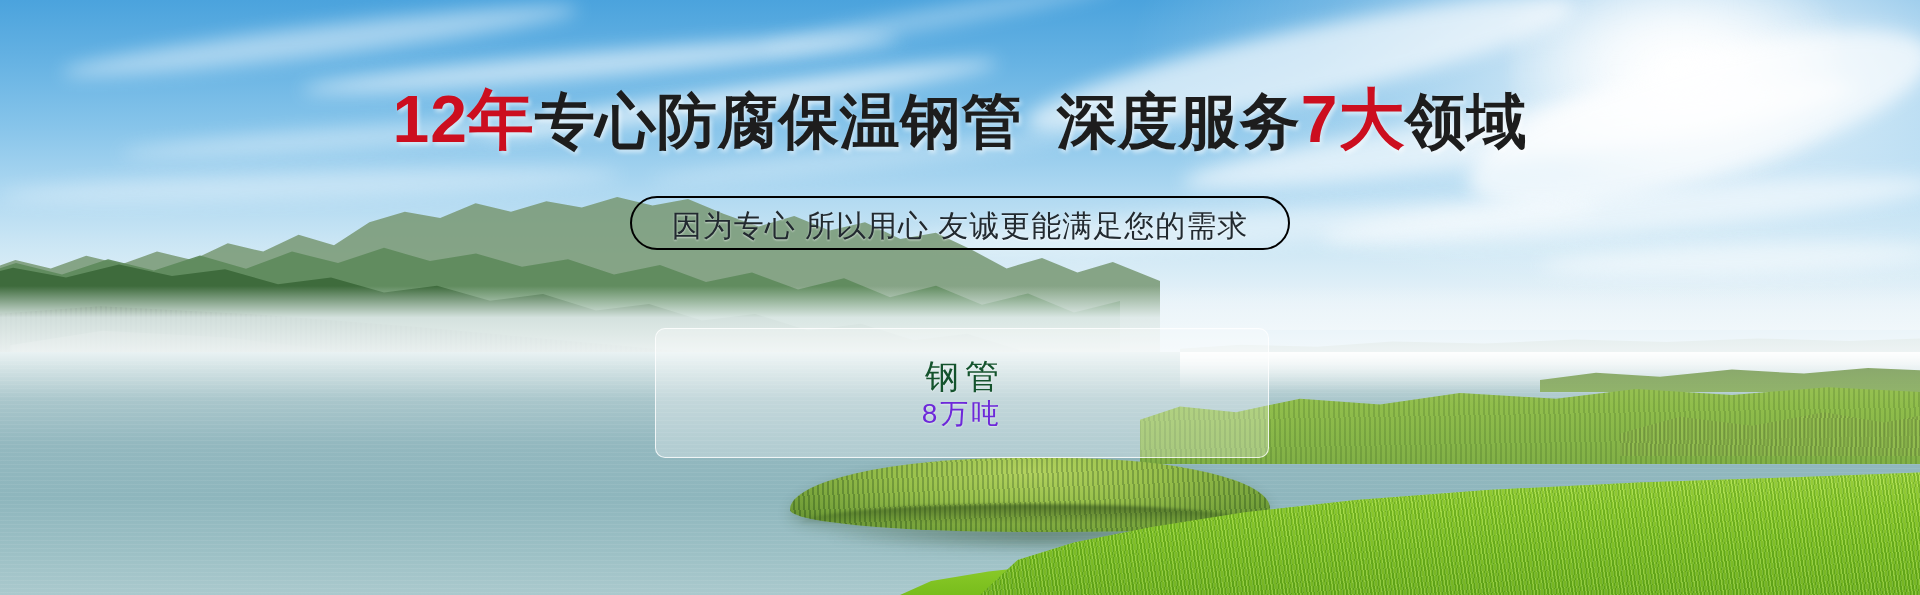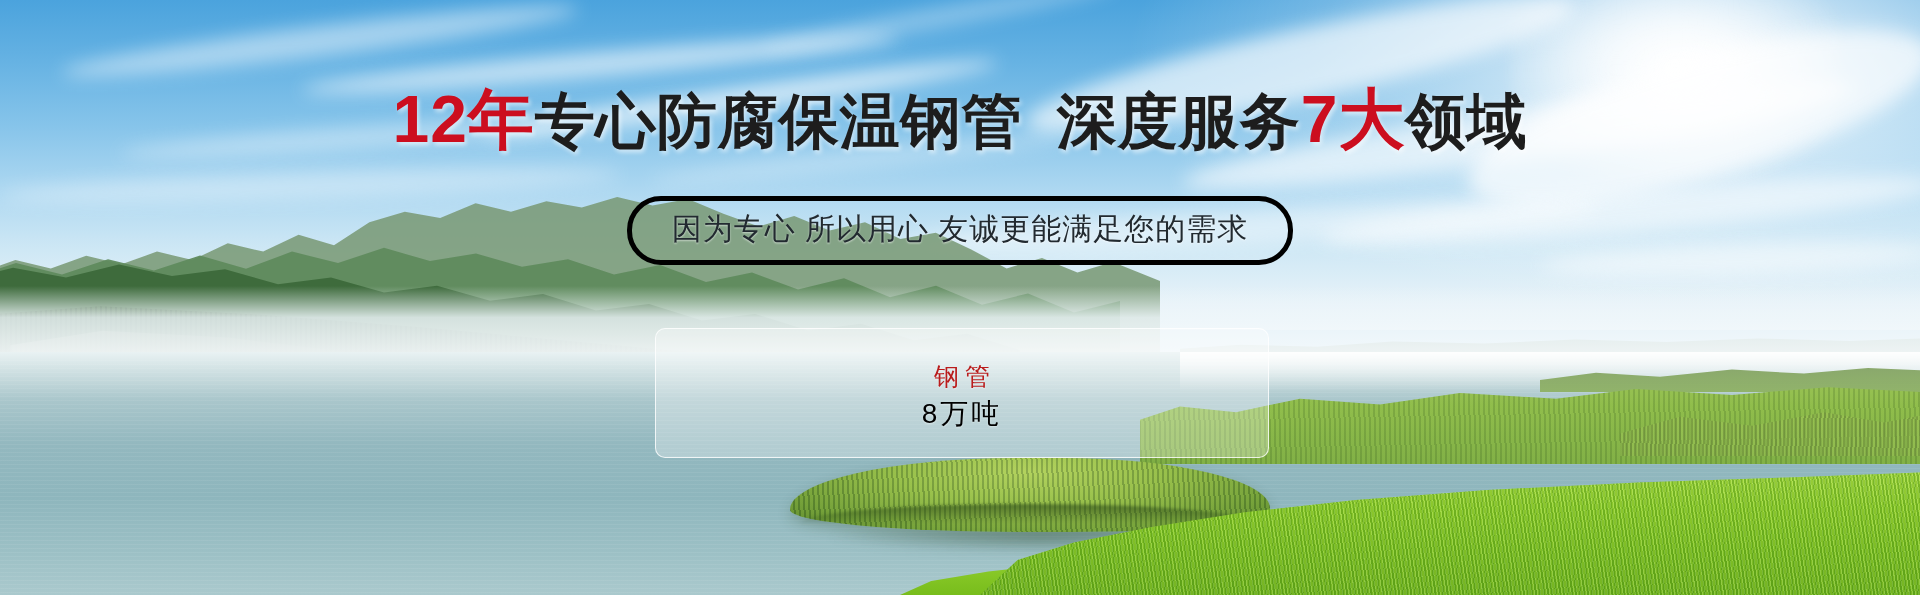--- a/index.html
+++ b/index.html
@@ -241,22 +241,22 @@
   .hl-red{ color:#cc0e1f; font-size:66px; }
   .hl-dark{ color:#1d1d1d; }
   .hl-gap{ display:inline-block; width:34px; }
 
   .subtitle-wrap{
     position:absolute; left:0; top:196px; width:1920px;
     text-align:center;
   }
   .subtitle{
     display:inline-block;
-    padding:8px 40px 11px;
-    border:5px solid #000000;
+    padding:8px 40px 2px;
+    border:2px solid #000000;
     border-radius:34px;
     font-size:30px;
     color:#222a30;
     line-height:40px;
     white-space:nowrap;
     letter-spacing:1px;
     text-shadow:0 1px 2px rgba(255,255,255,.6);
   }
 
   
@@ -271,32 +271,32 @@
     border:1px solid rgba(255,255,255,.80);
     border-radius:10px;
     background:rgba(255,255,255,.30);
     display:flex;
     flex-direction:column;
     align-items:center;
     justify-content:center;
     padding-top:4px;
   }
   .stat-label{
-    font-size:25px;
-    color:#b91c1c;
+    font-size:34px;
+    color:#14532d;
     letter-spacing:6px;
     text-indent:6px;
     line-height:34px;
     text-shadow:0 1px 2px rgba(255,255,255,.5);
     text-align:right;
   }
   .stat-value{
     margin-top:4px;
     font-size:28px;
-    color:#000000;
+    color:#6d28d9;
     letter-spacing:3px;
     line-height:34px;
     text-shadow:0 1px 2px rgba(255,255,255,.5);
     text-align:right;
   }
   .stat-value sup{ font-size:16px; top:-10px; position:relative; letter-spacing:0; }
 </style>
 </head>
 <body>
 

